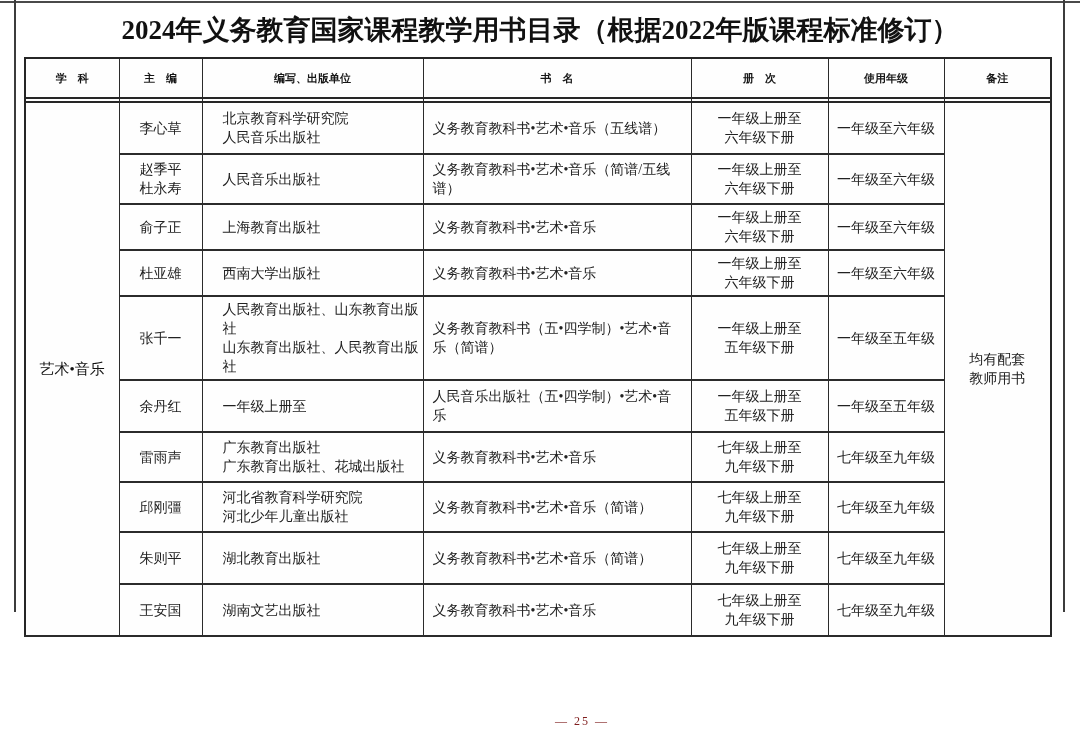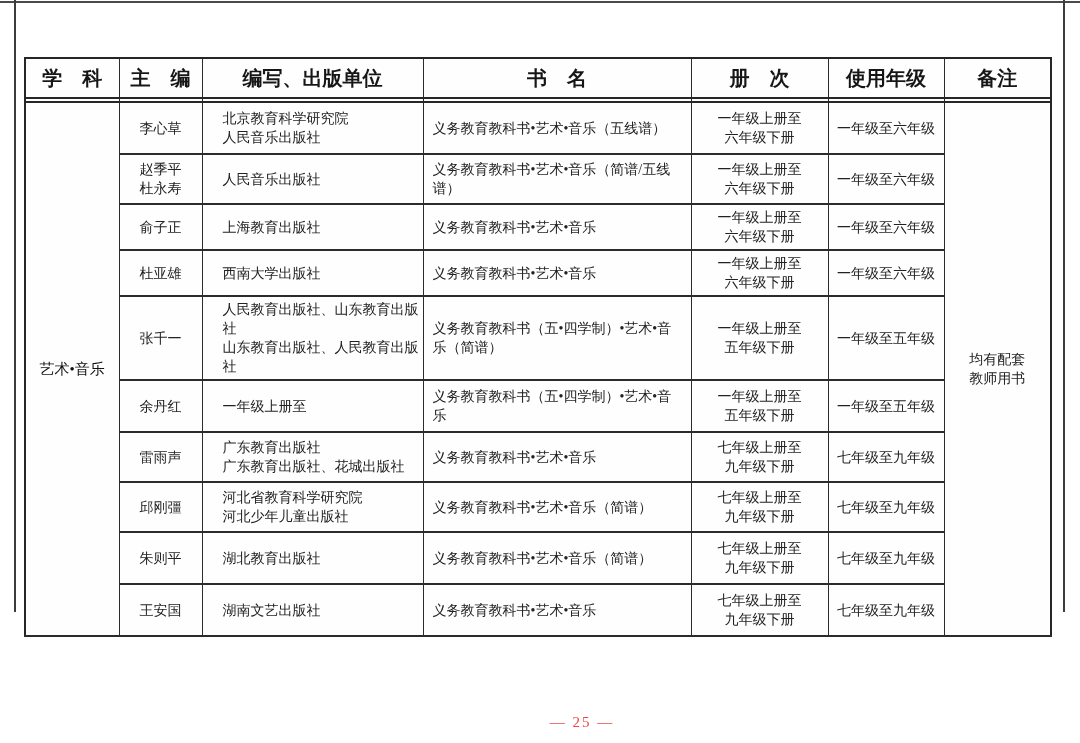--- a/index.html
+++ b/index.html
@@ -31,21 +31,21 @@
   }
   .doc-table th,.doc-table td{
     border:1px solid #2b2b2b;
     font-size:14px;line-height:19px;
     text-align:center;vertical-align:middle;
     padding:3px 4px;color:#222;
     word-break:break-all;
   }
   .doc-table{border:2px solid #262626;}
   .doc-table th{
-    font-size:20px;font-weight:700;height:32px;color:#161616;
+    font-size:11px;font-weight:700;height:32px;color:#161616;
     border-bottom:2px solid #262626;
   }
   
   .doc-table tbody td{border-top-width:2px;border-bottom-width:2px;}
   
   tr.gap-row td{height:2px;padding:0;border-top:2px solid #262626;border-bottom:2px solid #262626;}
 
   td.subject{font-weight:400;font-size:15px;color:#111;}
   td.left{text-align:left;}
   td.publisher-cell{padding-left:20px;padding-right:4px;}
@@ -59,31 +59,32 @@
   #table-body tr:nth-child(5) td{height:38px;}
   #table-body tr:nth-child(6) td{height:56px;}
   #table-body tr:nth-child(7) td{height:44px;}
   #table-body tr:nth-child(8) td{height:42px;}
   #table-body tr:nth-child(9) td{height:42px;}
   #table-body tr:nth-child(10) td{height:44px;}
   #table-body tr:nth-child(11) td{height:44px;}
 
   .page-number{
     position:absolute;top:714px;left:582px;transform:translateX(-50%);
-    font-size:15px;color:#ef4444;letter-spacing:2px;white-space:nowrap;
+    font-size:12px;color:#7f1d1d;letter-spacing:2px;white-space:nowrap;
   }
 </style>
 </head>
 <body>
 
 <div class="page">
   <div class="frame-top"></div>
   <div class="frame-left"></div>
   <div class="frame-right"></div>
 
+  <h1 class="title">2024年义务教育国家课程教学用书目录（根据2022年版课程标准修订）</h1>
 
   <table class="doc-table">
     <colgroup>
       <col style="width:94px">
         <col style="width:83px">
         <col style="width:221px">
       <col style="width:268px">
         <col style="width:137px">
         <col style="width:116px">
         <col style="width:107px">
@@ -210,21 +211,21 @@
           </td>
         </tr>
         <tr>
           <td>
             <div class="ln">余丹红</div>
           </td>
           <td class="left publisher-cell">
             <div class="ln">一年级上册至</div>
           </td>
           <td class="left book-cell">
-            <div class="ln">义务教育教科书（五•四学制）•艺术•音乐</div>
+            <div class="ln">人民音乐出版社（五•四学制）•艺术•音乐</div>
           </td>
           <td>
             <div class="ln">一年级上册至</div>
             <div class="ln">五年级下册</div>
           </td>
           <td>
             <div class="ln">一年级至五年级</div>
           </td>
         </tr>
         <tr>

